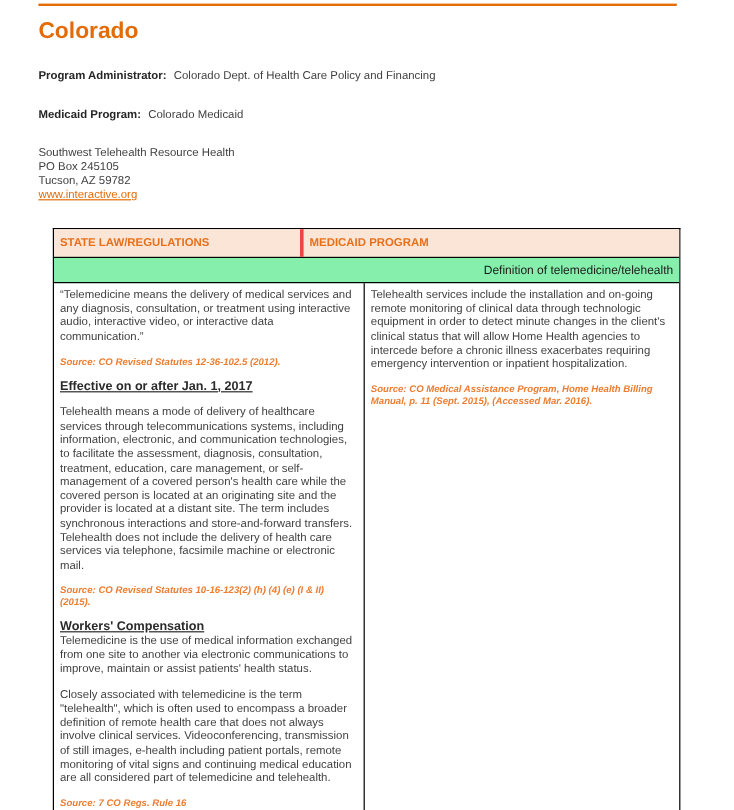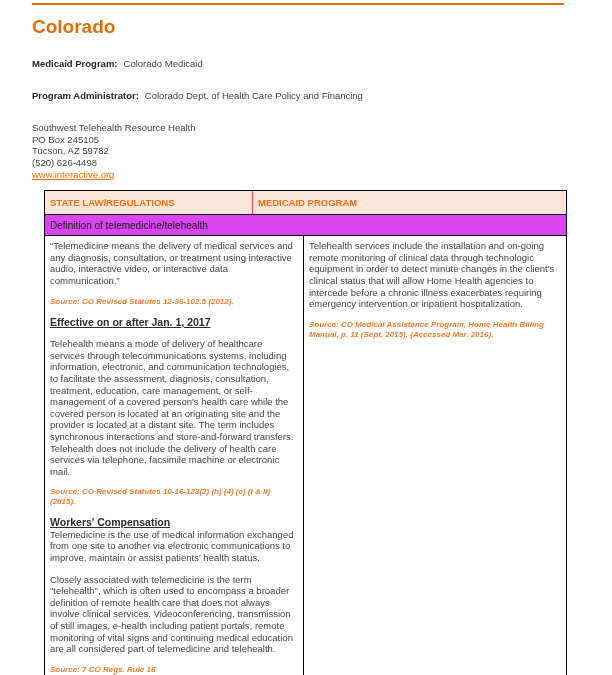--- a/index.html
+++ b/index.html
@@ -35,26 +35,26 @@
     width: 521px;
     border-left: 1px solid #000; border-right: 1px solid #000; border-top: 1px solid #000;
     font-size: 9.5px; line-height: 11.6px;
     background: #fff;
   }
   .tbl-header { display: flex; border-bottom: 1px solid #000; background: #FBE5D6; }
   .th {
     color: #E8701A; font-weight: bold; font-size: 9.5px;
     padding: 6px 5px 5px 5px; box-sizing: border-box;
   }
-  .th.left  { width: 208px; border-right: 1px solid #ef4444; }
+  .th.left  { width: 208px; border-right: 3px solid #ef4444; }
   .th.right { width: 262px; }
 
   .section-row {
-    background: #d946ef; color: #1a1a1a; font-size: 10px;
-    padding: 5px 5px 4px 5px; border-bottom: 1px solid #000;
+    background: #86efac; color: #1a1a1a; font-size: 10px;
+    padding: 5px 5px 4px 5px; border-bottom: 1px solid #000; text-align: right;
   }
 
   .tbl-body { display: flex; align-items: stretch; }
   .td { box-sizing: border-box; padding: 4px 6px 4px 5px; }
   .td.left  { width: 259px; border-right: 1px solid #000; }
   .td.right { width: 262px; }
 
   .para { margin: 0 0 10px 0; }
   .src {
     color: #ED7D31; font-weight: bold; font-style: italic;
@@ -69,31 +69,30 @@
 </head>
 <body>
 
 <div class="doc">
   <hr class="top-rule">
 
   <h1 class="page-title">Colorado</h1>
 
   <div class="info">
     <div class="info-line">
-      <span class="lbl">Medicaid Program:</span><span class="val">Colorado Medicaid</span>
+      <span class="lbl">Program Administrator:</span><span class="val">Colorado Dept. of Health Care Policy and Financing</span>
     </div>
     <div class="info-line">
-      <span class="lbl">Program Administrator:</span><span class="val">Colorado Dept. of Health Care Policy and Financing</span>
+      <span class="lbl">Medicaid Program:</span><span class="val">Colorado Medicaid</span>
     </div>
 
     <div class="rtrc">
       <div>Southwest Telehealth Resource Health</div>
       <div>PO Box 245105</div>
       <div>Tucson, AZ 59782</div>
-      <div>(520) 626-4498</div>
       <div><a class="link">www.interactive.org</a></div>
     </div>
   </div>
 </div>
 
 <div class="tbl">
   <div class="tbl-header">
     <div class="th left">STATE LAW/REGULATIONS</div>
     <div class="th right">MEDICAID PROGRAM</div>
   </div>

